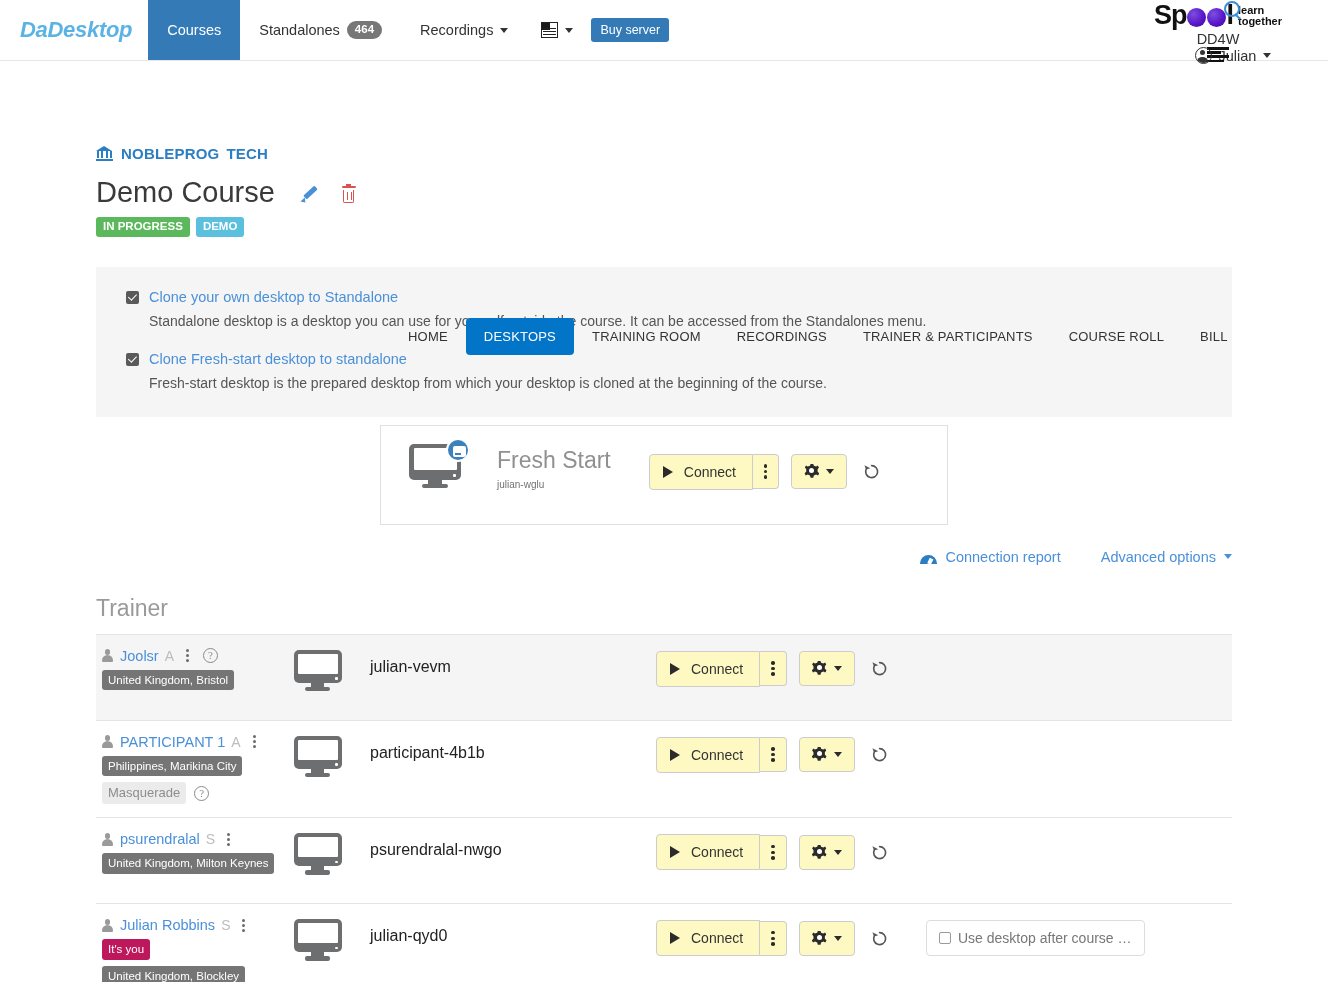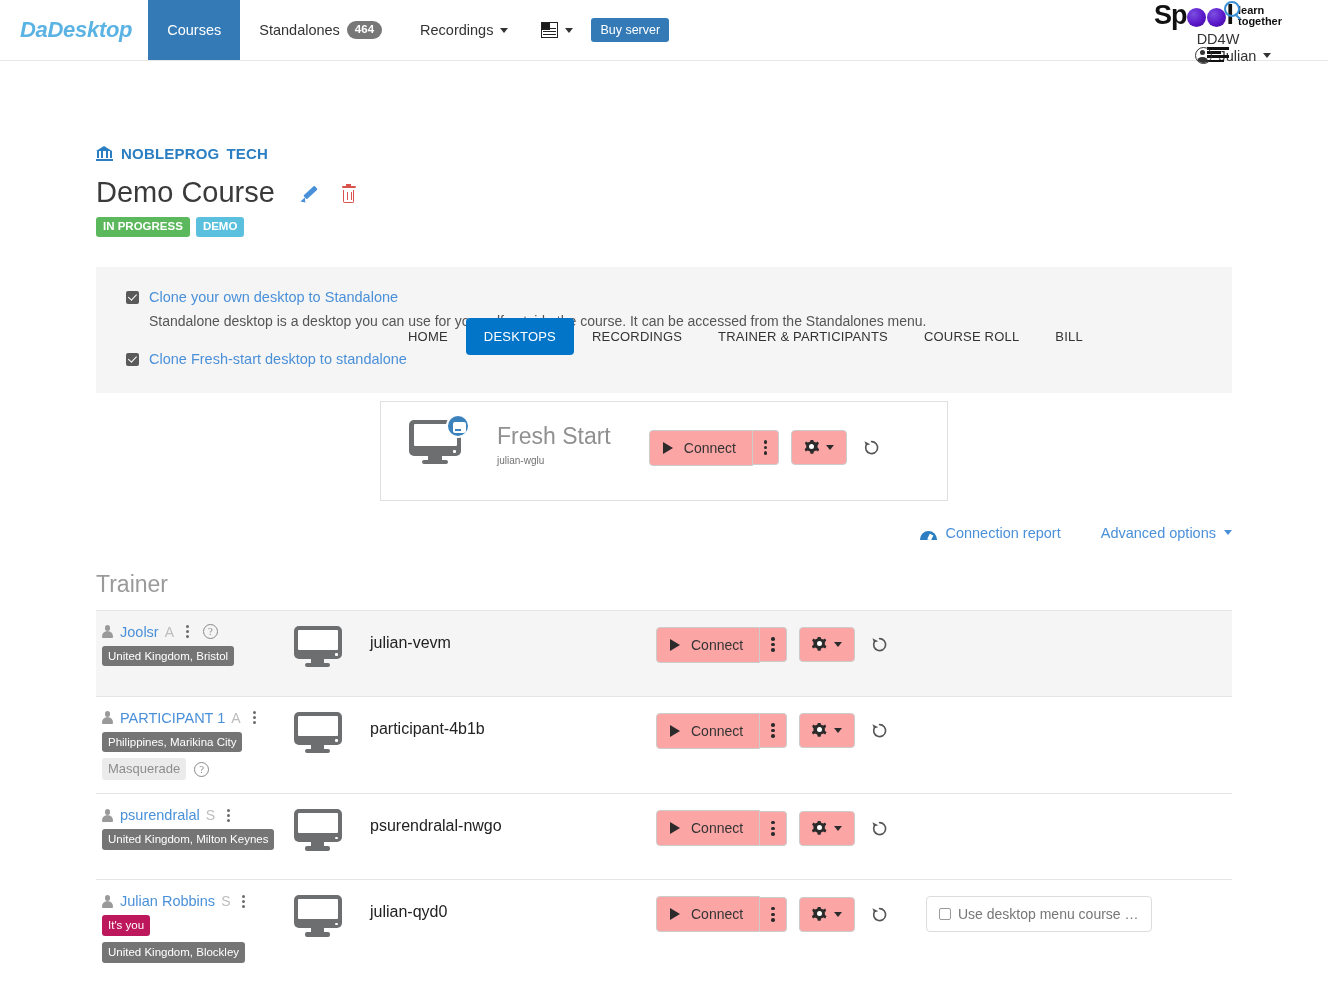--- a/index.html
+++ b/index.html
@@ -422,21 +422,21 @@
     white-space: nowrap;
   }
   .fresh-host {
     font-size: 10px; color: #737373; margin-top: 5px;
     white-space: nowrap;
   }
 
   
   .btn-group { display: flex; align-items: center; }
   .btn {
-    background: #fca5a5;
+    background: #fef9c3;
     border: 1px solid #ccc;
     font-family: inherit;
     font-size: 14px;
     color: #333;
     cursor: pointer;
     display: flex; align-items: center;
     justify-content: center;
     white-space: nowrap;
   }
   .btn-connect {
@@ -781,38 +781,40 @@
         <span class="handle"></span>
           <span class="lid"></span>
           <span class="body"></span>
       </span>
     </div>
   </div>
 
   <div class="tabs">
     <div class="tab">HOME</div>
     <div class="tab active">DESKTOPS</div>
+    <div class="tab">TRAINING ROOM</div>
     <div class="tab">RECORDINGS</div>
     <div class="tab">TRAINER &amp; PARTICIPANTS</div>
     <div class="tab">COURSE ROLL</div>
     <div class="tab">BILL</div>
   </div>
 
   <div class="clone-panel">
     <div class="clone-row">
       <span class="chk"></span>
       <div>
         <span class="clone-link">Clone your own desktop to Standalone</span>
         <div class="clone-desc">Standalone desktop is a desktop you can use for yourself outside the course. It can be accessed from the Standalones menu.</div>
       </div>
     </div>
     <div class="clone-row">
       <span class="chk"></span>
       <div>
         <span class="clone-link">Clone Fresh-start desktop to standalone</span>
+        <div class="clone-desc">Fresh-start desktop is the prepared desktop from which your desktop is cloned at the beginning of the course.</div>
       </div>
     </div>
   </div>
 
   <div class="fresh-wrap">
     <div class="fresh-card">
       <div class="monitor">
         <span class="screen"></span>
           <span class="neck"></span>
           <span class="foot"></span>
@@ -1025,17 +1027,17 @@
       </button>
       <span class="restore-icon">
         <svg width="17" height="17" viewBox="0 0 17 17">
           <path d="M8.6 2.6a6 6 0 1 1-5.3 3.2" fill="none" stroke="#555" stroke-width="1.6" stroke-linecap="round"></path>
           <path d="M1.4 2.2 L3.1 6.4 L7.3 5.2 Z" fill="#555"></path>
         </svg>
       </span>
     </div>
     <div class="after-course-box">
       <span class="box"></span>
-      <span class="after-course-label">Use desktop menu course …</span>
+      <span class="after-course-label">Use desktop after course …</span>
     </div>
   </div>
 
 </div>
 
 </body></html>

